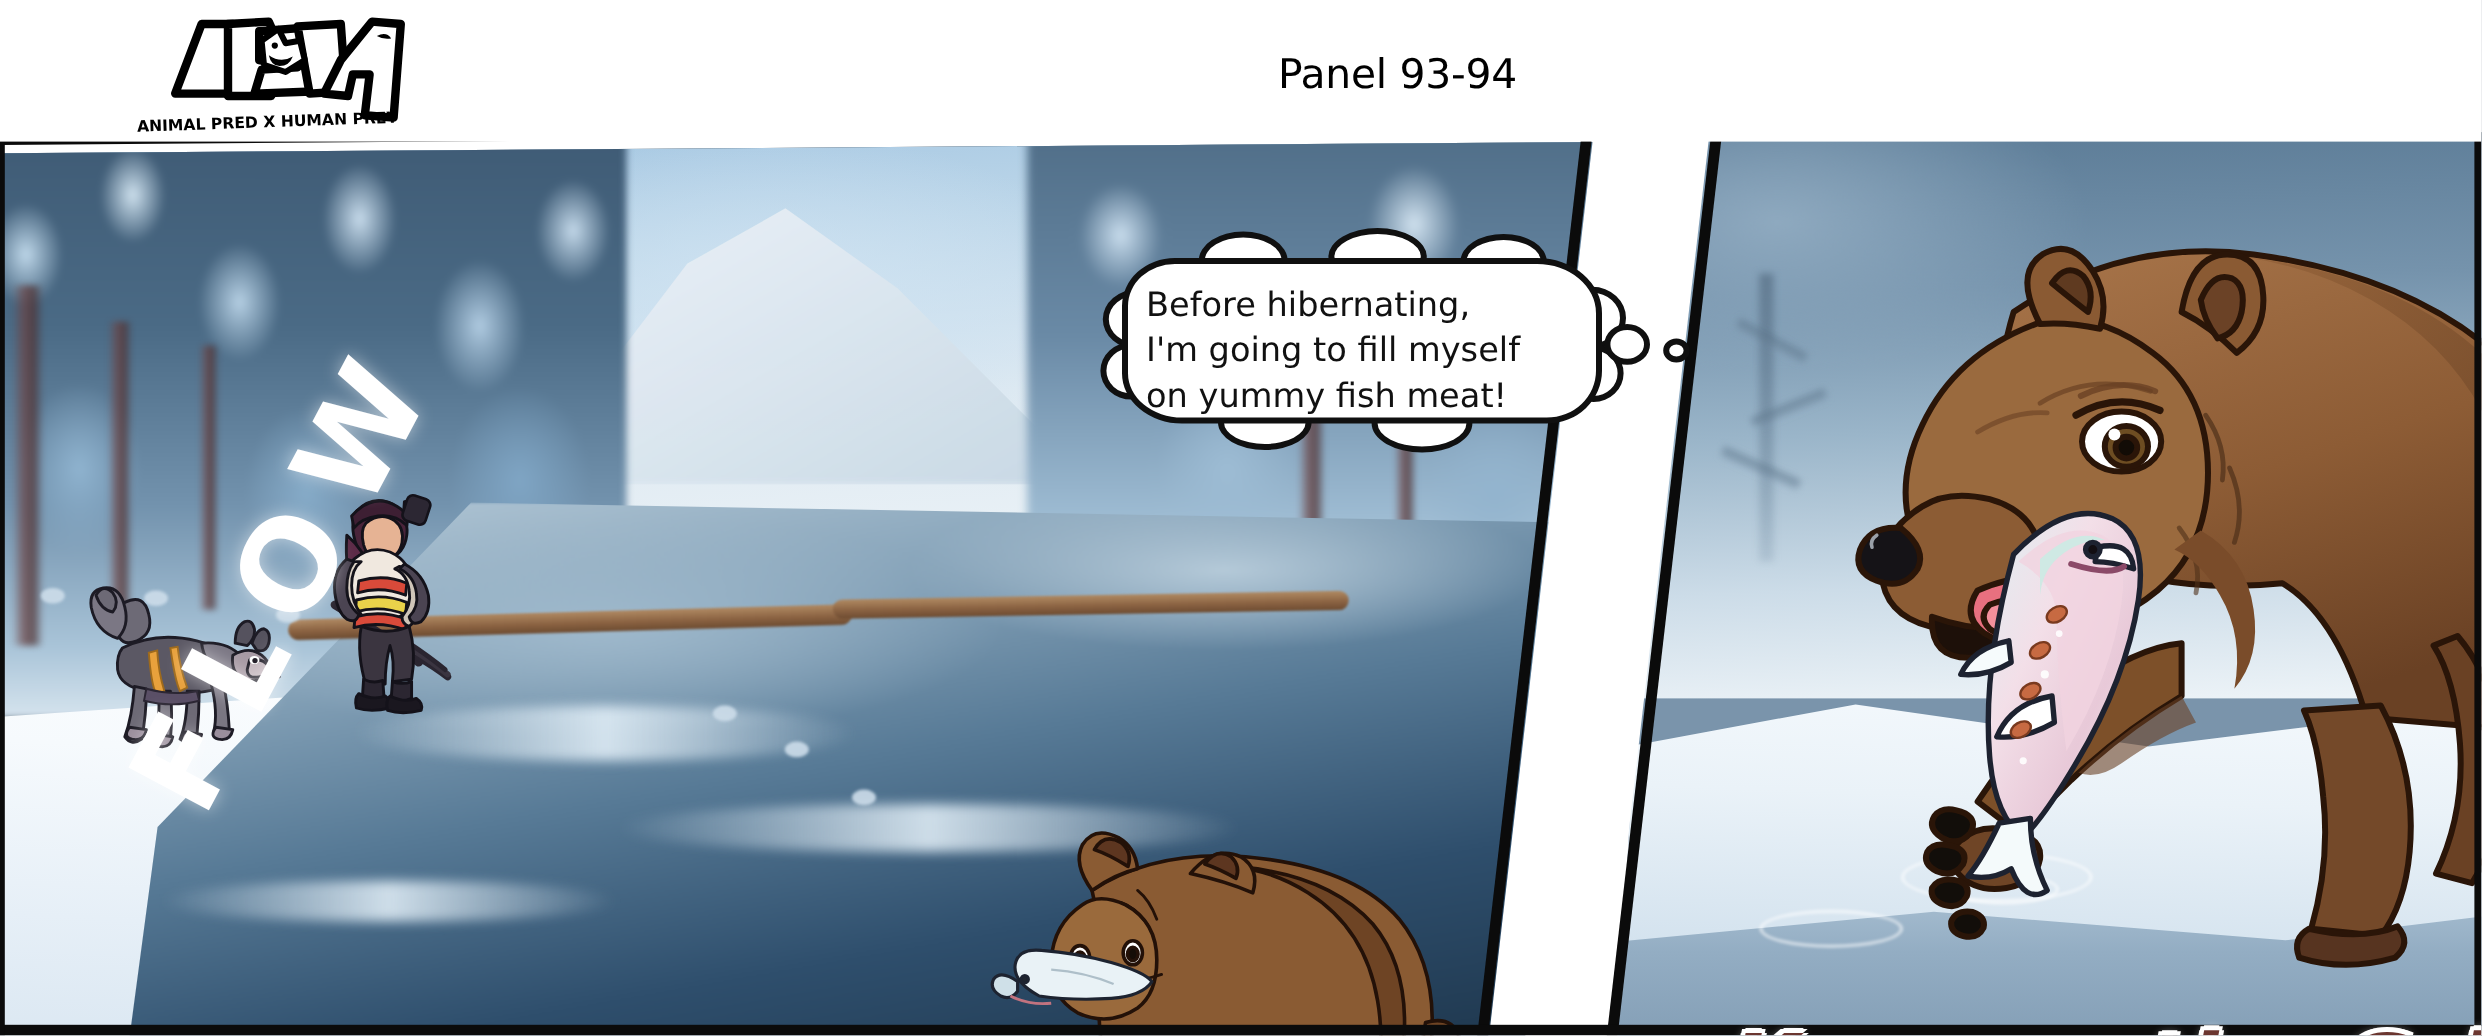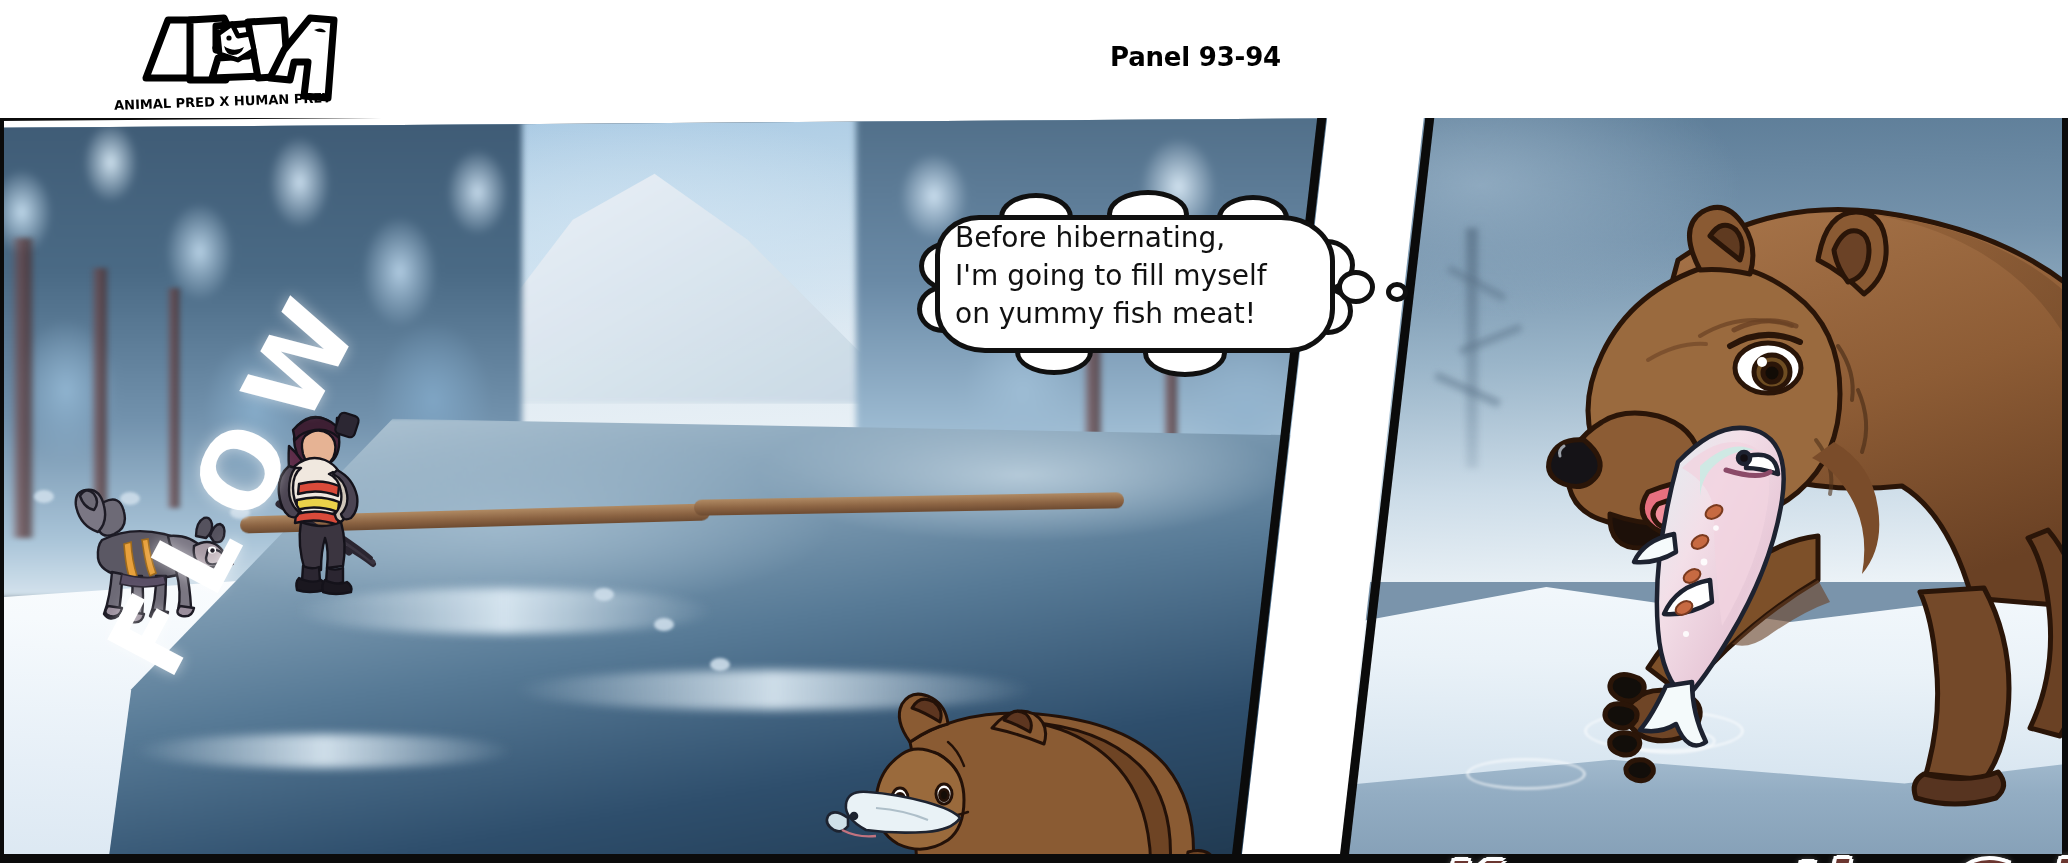--- a/index.html
+++ b/index.html
@@ -35,23 +35,23 @@
     position: absolute;
     left: 592px; top: 42px;
     font-size: 30px;
     font-weight: bold;
     color: #000000;
     letter-spacing: -0.2px;
     white-space: nowrap;
   }
   #header-panel-number {
     position: absolute;
-    left: 1110px; top: 42px;
-    font-size: 26px;
-    font-weight: bold;
+    left: 1065px; top: 42px;
+    font-size: 34px;
+    font-weight: normal;
     color: #000000;
     letter-spacing: -0.2px;
     white-space: nowrap;
   }
 
   
   #comic {
     position: absolute;
     left: 0; top: 110px;
     width: 2068px; height: 753px;
@@ -308,21 +308,21 @@
   .lobe.l9 { left: 208px;  bottom: -24px; width: 84px; height: 48px; }
   #speech-bubble .bubble-inner {
     position: absolute;
     left: 8px; right: 8px; top: 8px; bottom: 8px;
     background: #ffffff;
     border-radius: 40px;
     z-index: 3;
   }
   #bubble-text {
     position: absolute;
-    left: 20px; top: 4px; right: 10px;
+    left: 20px; top: 20px; right: 10px;
     z-index: 4;
     font-size: 28px;
     line-height: 38px;
     color: #111111;
     white-space: pre-line;
   }
   .tail-dot {
     position: absolute;
     background: #ffffff;
     border: 5px solid #101010;

